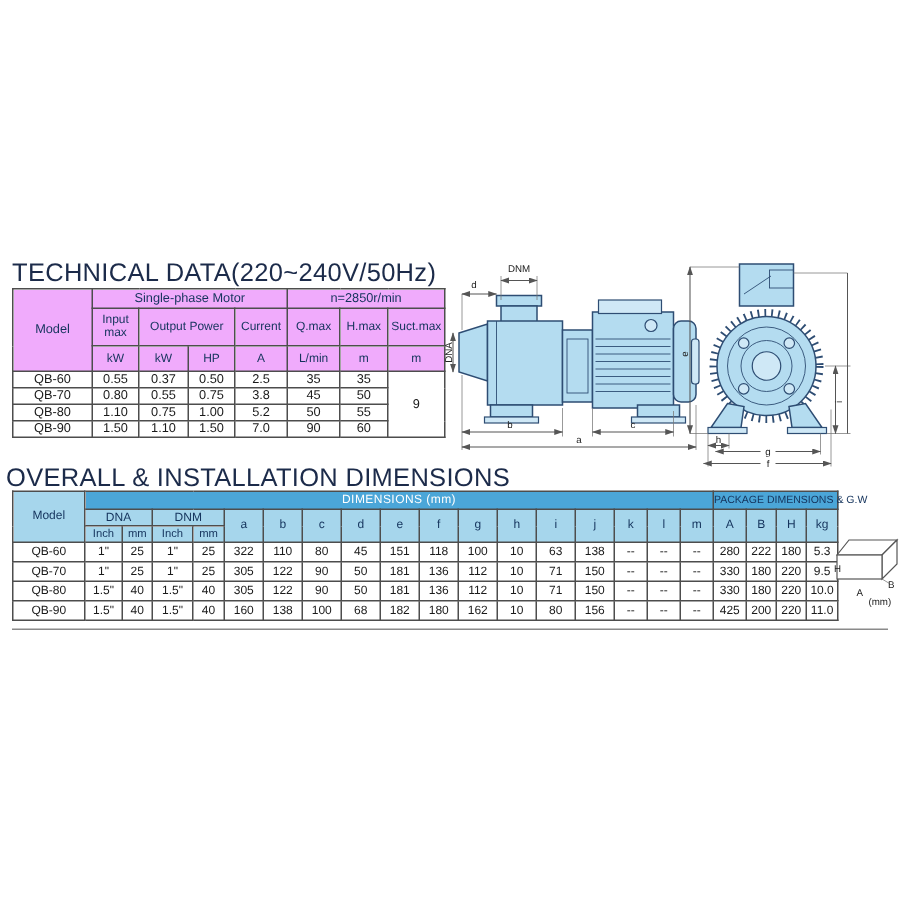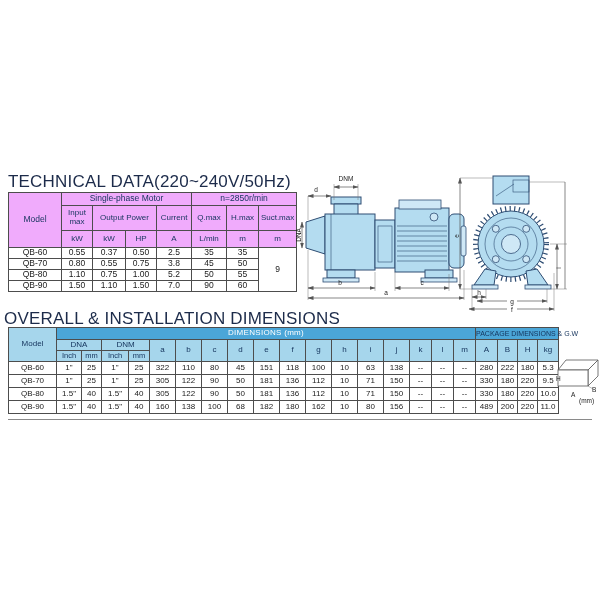--- a/index.html
+++ b/index.html
@@ -381,21 +381,21 @@
         <td>68</td>
         <td>182</td>
         <td>180</td>
         <td>162</td>
         <td>10</td>
         <td>80</td>
         <td>156</td>
         <td>--</td>
         <td>--</td>
         <td>--</td>
-        <td>489</td>
+        <td>425</td>
         <td>200</td>
         <td>220</td>
         <td>11.0</td>
       </tr>
     </tbody>
   </table>
 
   <svg style="left:556px; top:350px;" width="44" height="54" viewBox="0 0 44 54">
     <g>
       <polygon class="wire" points="2,20 10,10 42,10 32,20"></polygon>

